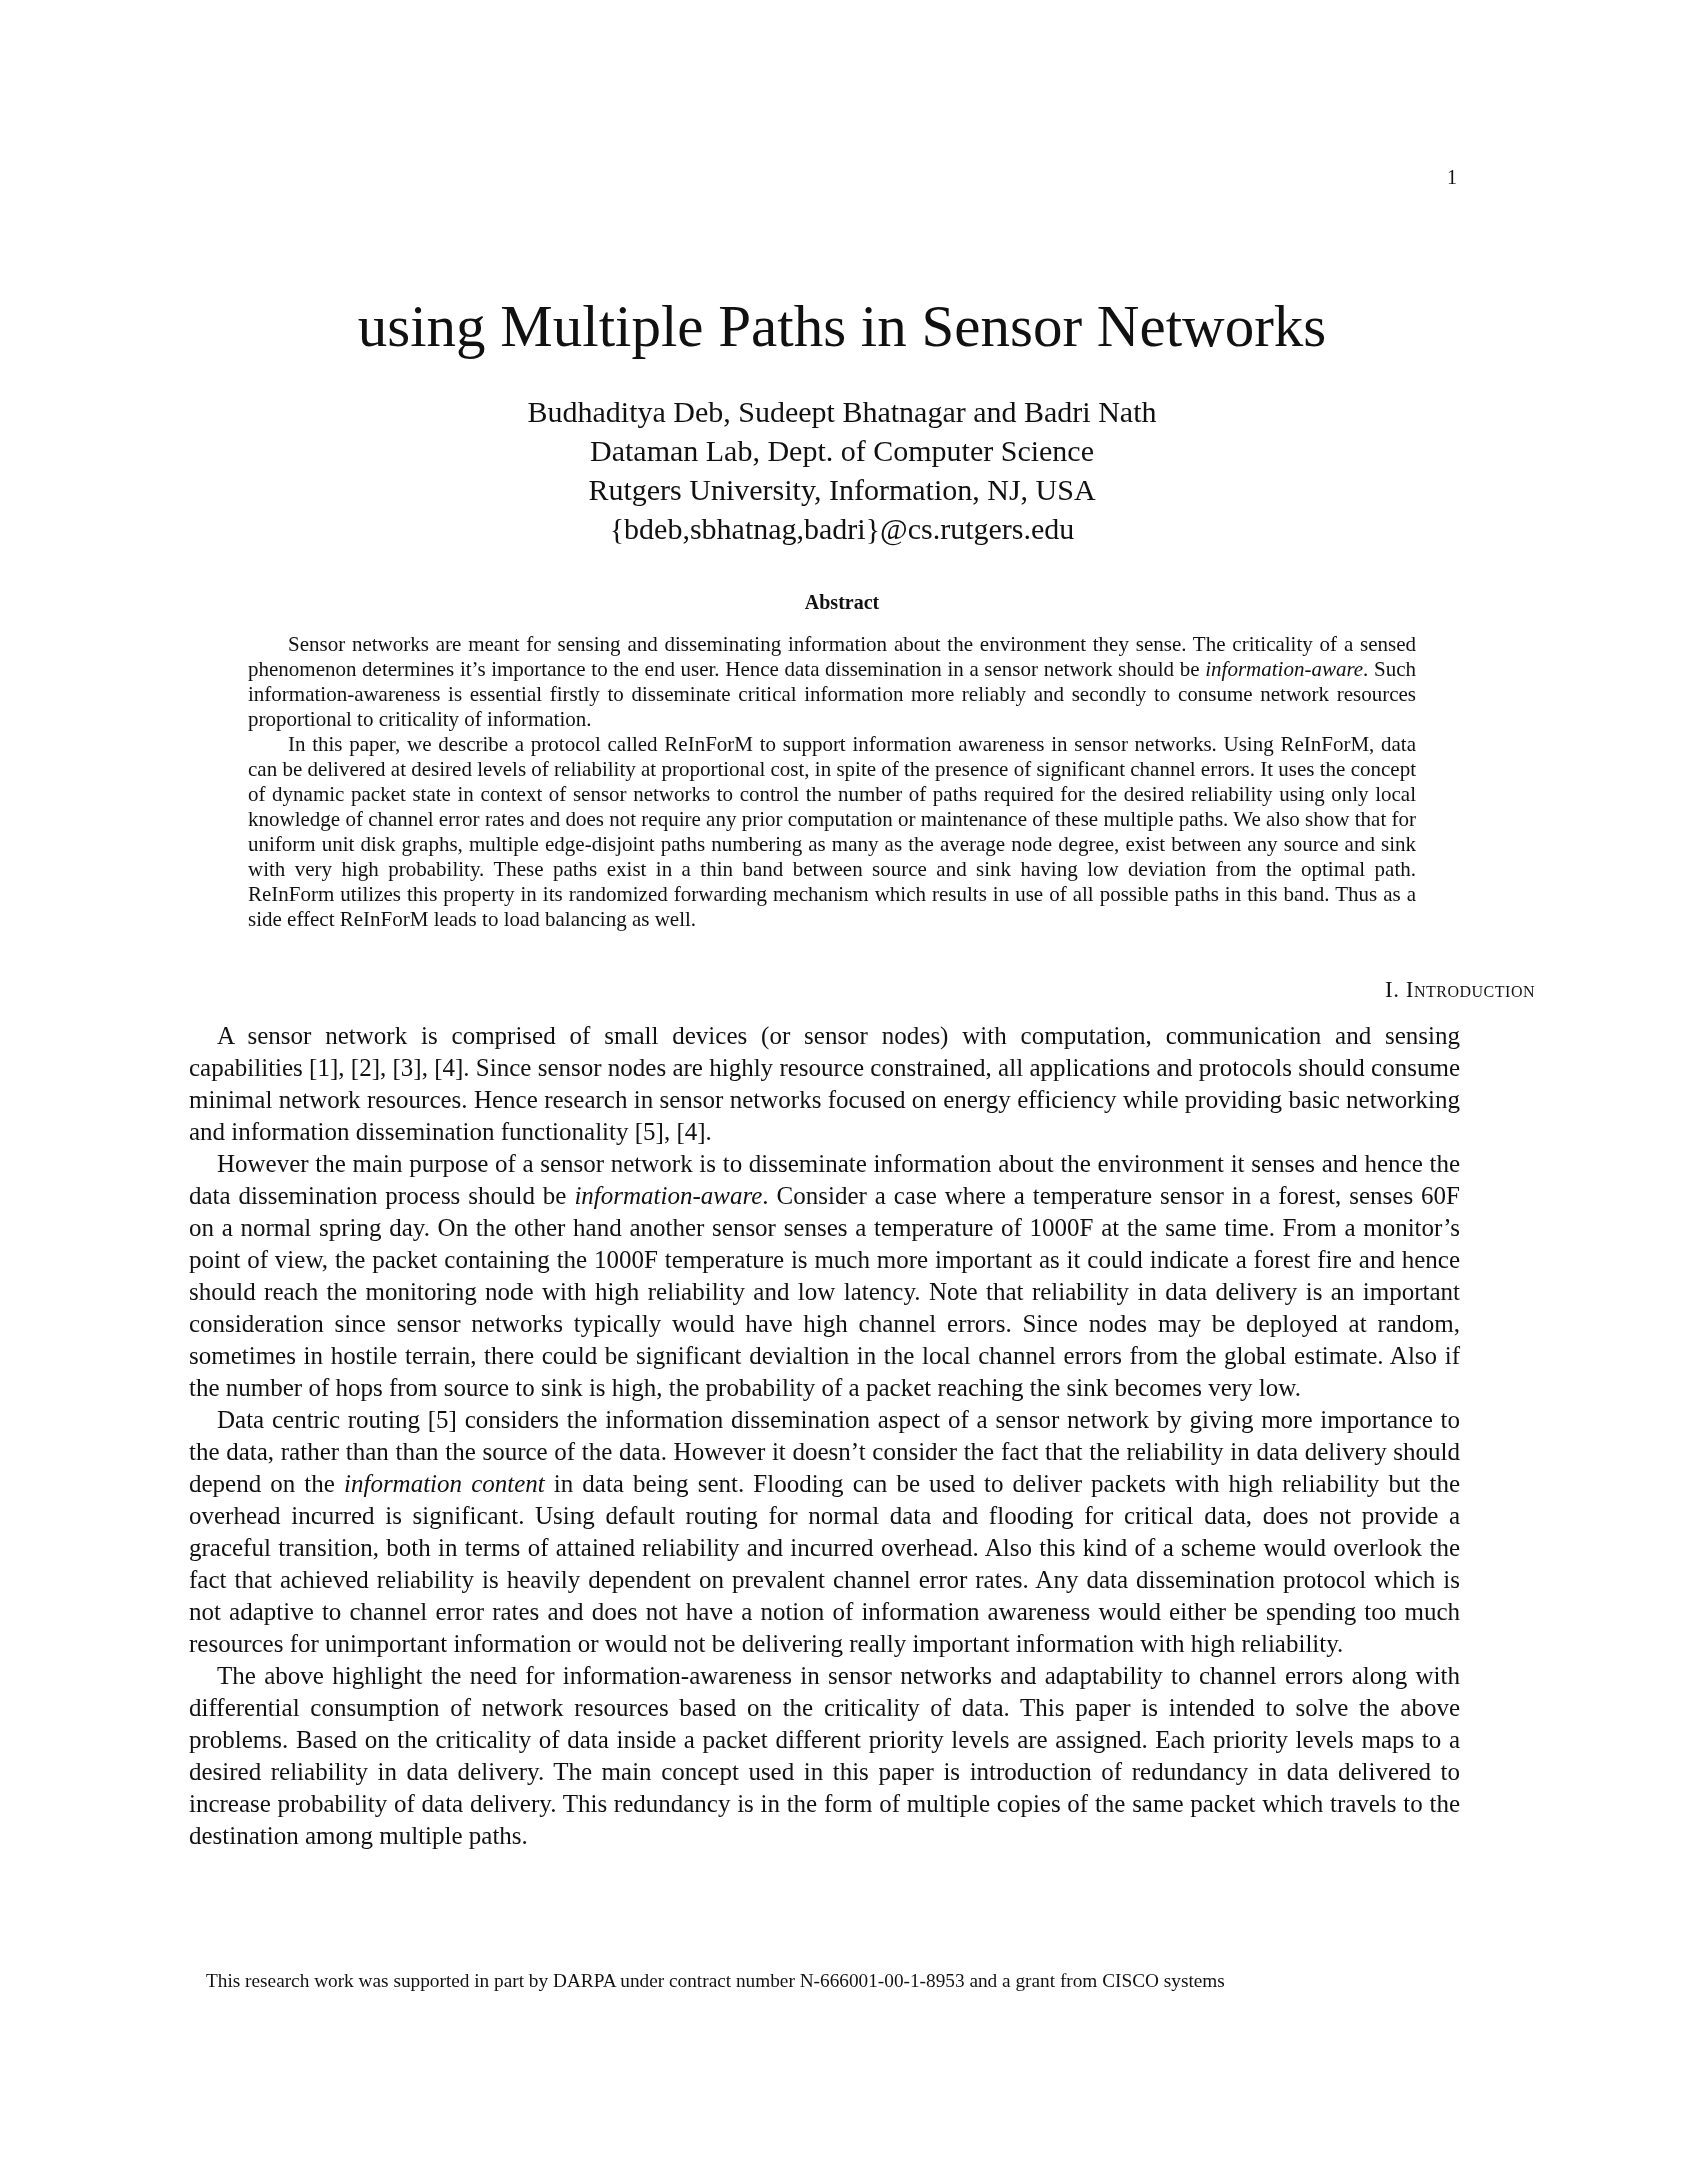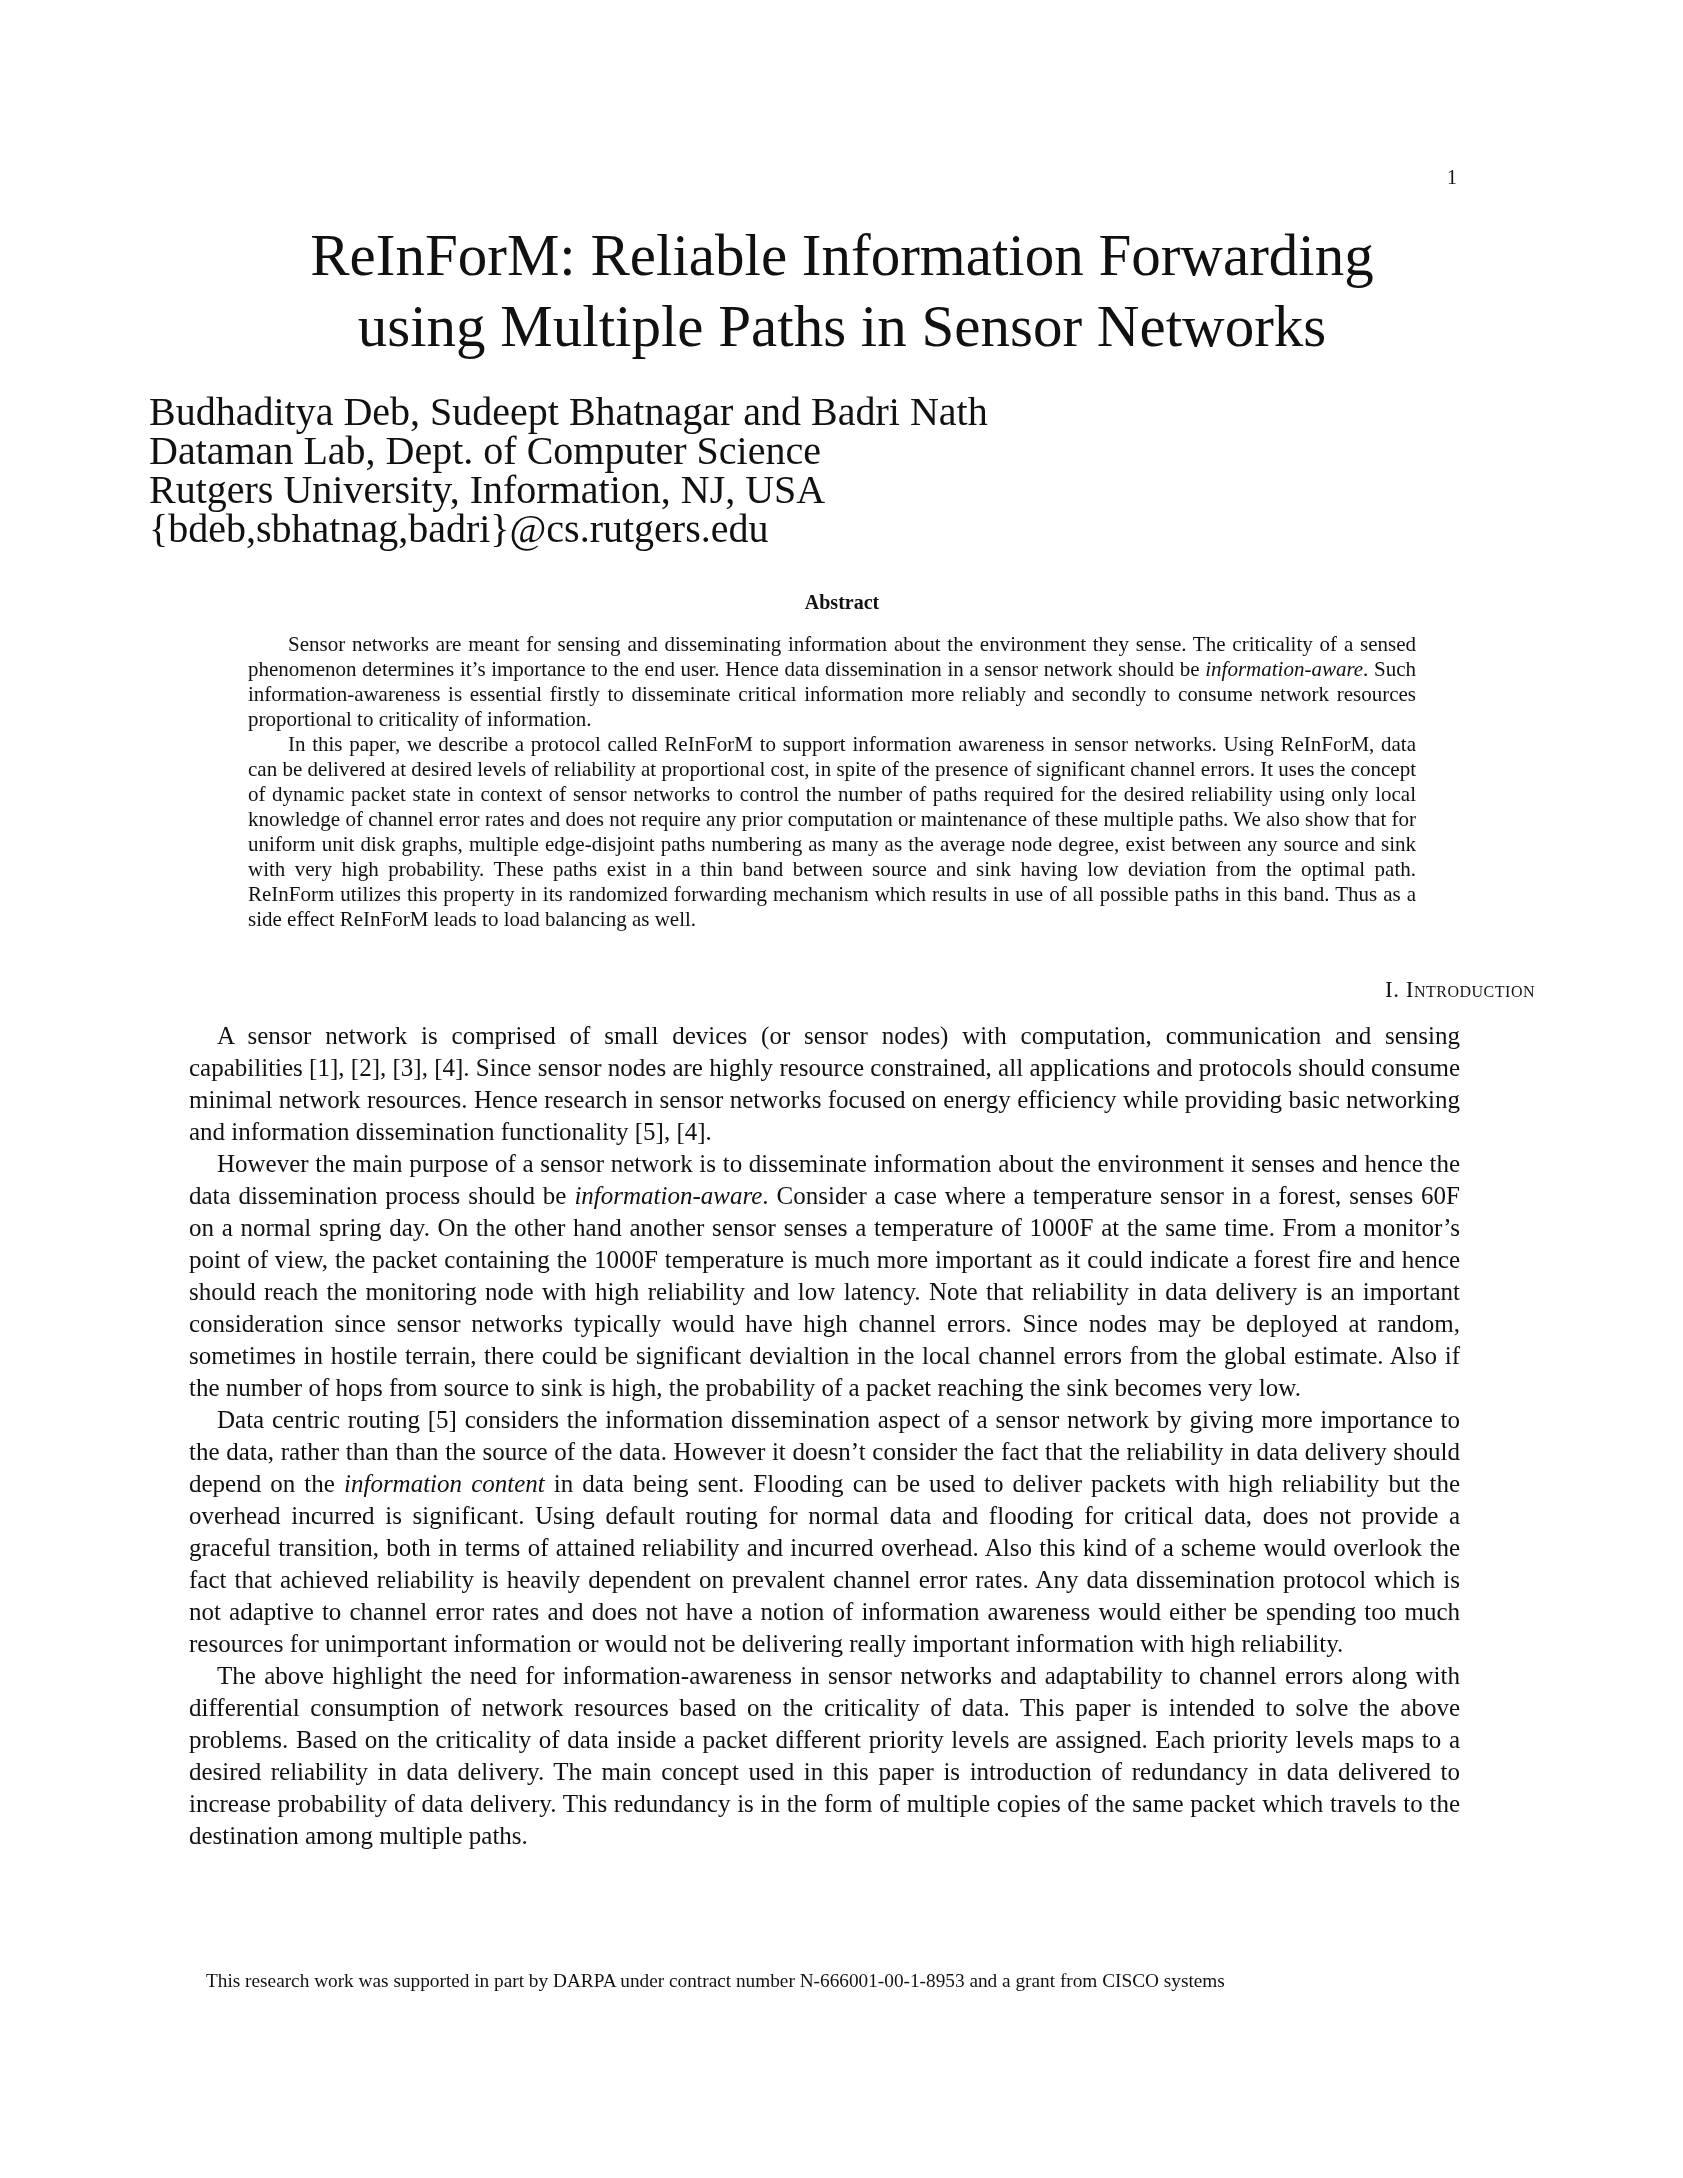--- a/index.html
+++ b/index.html
@@ -10,21 +10,21 @@
   .page-number {
     position: absolute; left: 1447px; top: 166px; font-size: 20px;
   }
   .title {
     position: absolute; left: 149px; width: 1386px; top: 220px;
     text-align: center; font-size: 59px; line-height: 71px; font-weight: normal;
     margin: 0; letter-spacing: 0px;
   }
   .authors {
     position: absolute; left: 149px; width: 1386px; top: 392px;
-    font-size: 40px; line-height: 39px;
+    text-align: center; font-size: 30px; line-height: 39px;
   }
   .abstract-heading {
     position: absolute; left: 149px; width: 1386px; top: 591px;
     text-align: center; font-size: 20px; font-weight: bold;
   }
   .abstract {
     position: absolute; left: 248px; width: 1168px; top: 632px;
     font-size: 21px; line-height: 25px; text-align: justify;
   }
   .abstract p { margin: 0; text-indent: 40px; }
@@ -42,21 +42,21 @@
     position: absolute; left: 206px; top: 1952px; font-size: 19.3px; margin-top: 18px;
   }
   em { font-style: italic; }
 </style>
 </head>
 <body>
 
 <div class="page-number">1</div>
 
 <h1 class="title">
-  <span>ReInForM: Reliable Information Forwarding</span><br>
+  <br>
   <span>using Multiple Paths in Sensor Networks</span>
 </h1>
 
 <div class="authors">
   <div>Budhaditya Deb, Sudeept Bhatnagar and Badri Nath</div>
   <div>Dataman Lab, Dept. of Computer Science</div>
   <div>Rutgers University, Information, NJ, USA</div>
   <div>{bdeb,sbhatnag,badri}@cs.rutgers.edu</div>
 </div>
 

